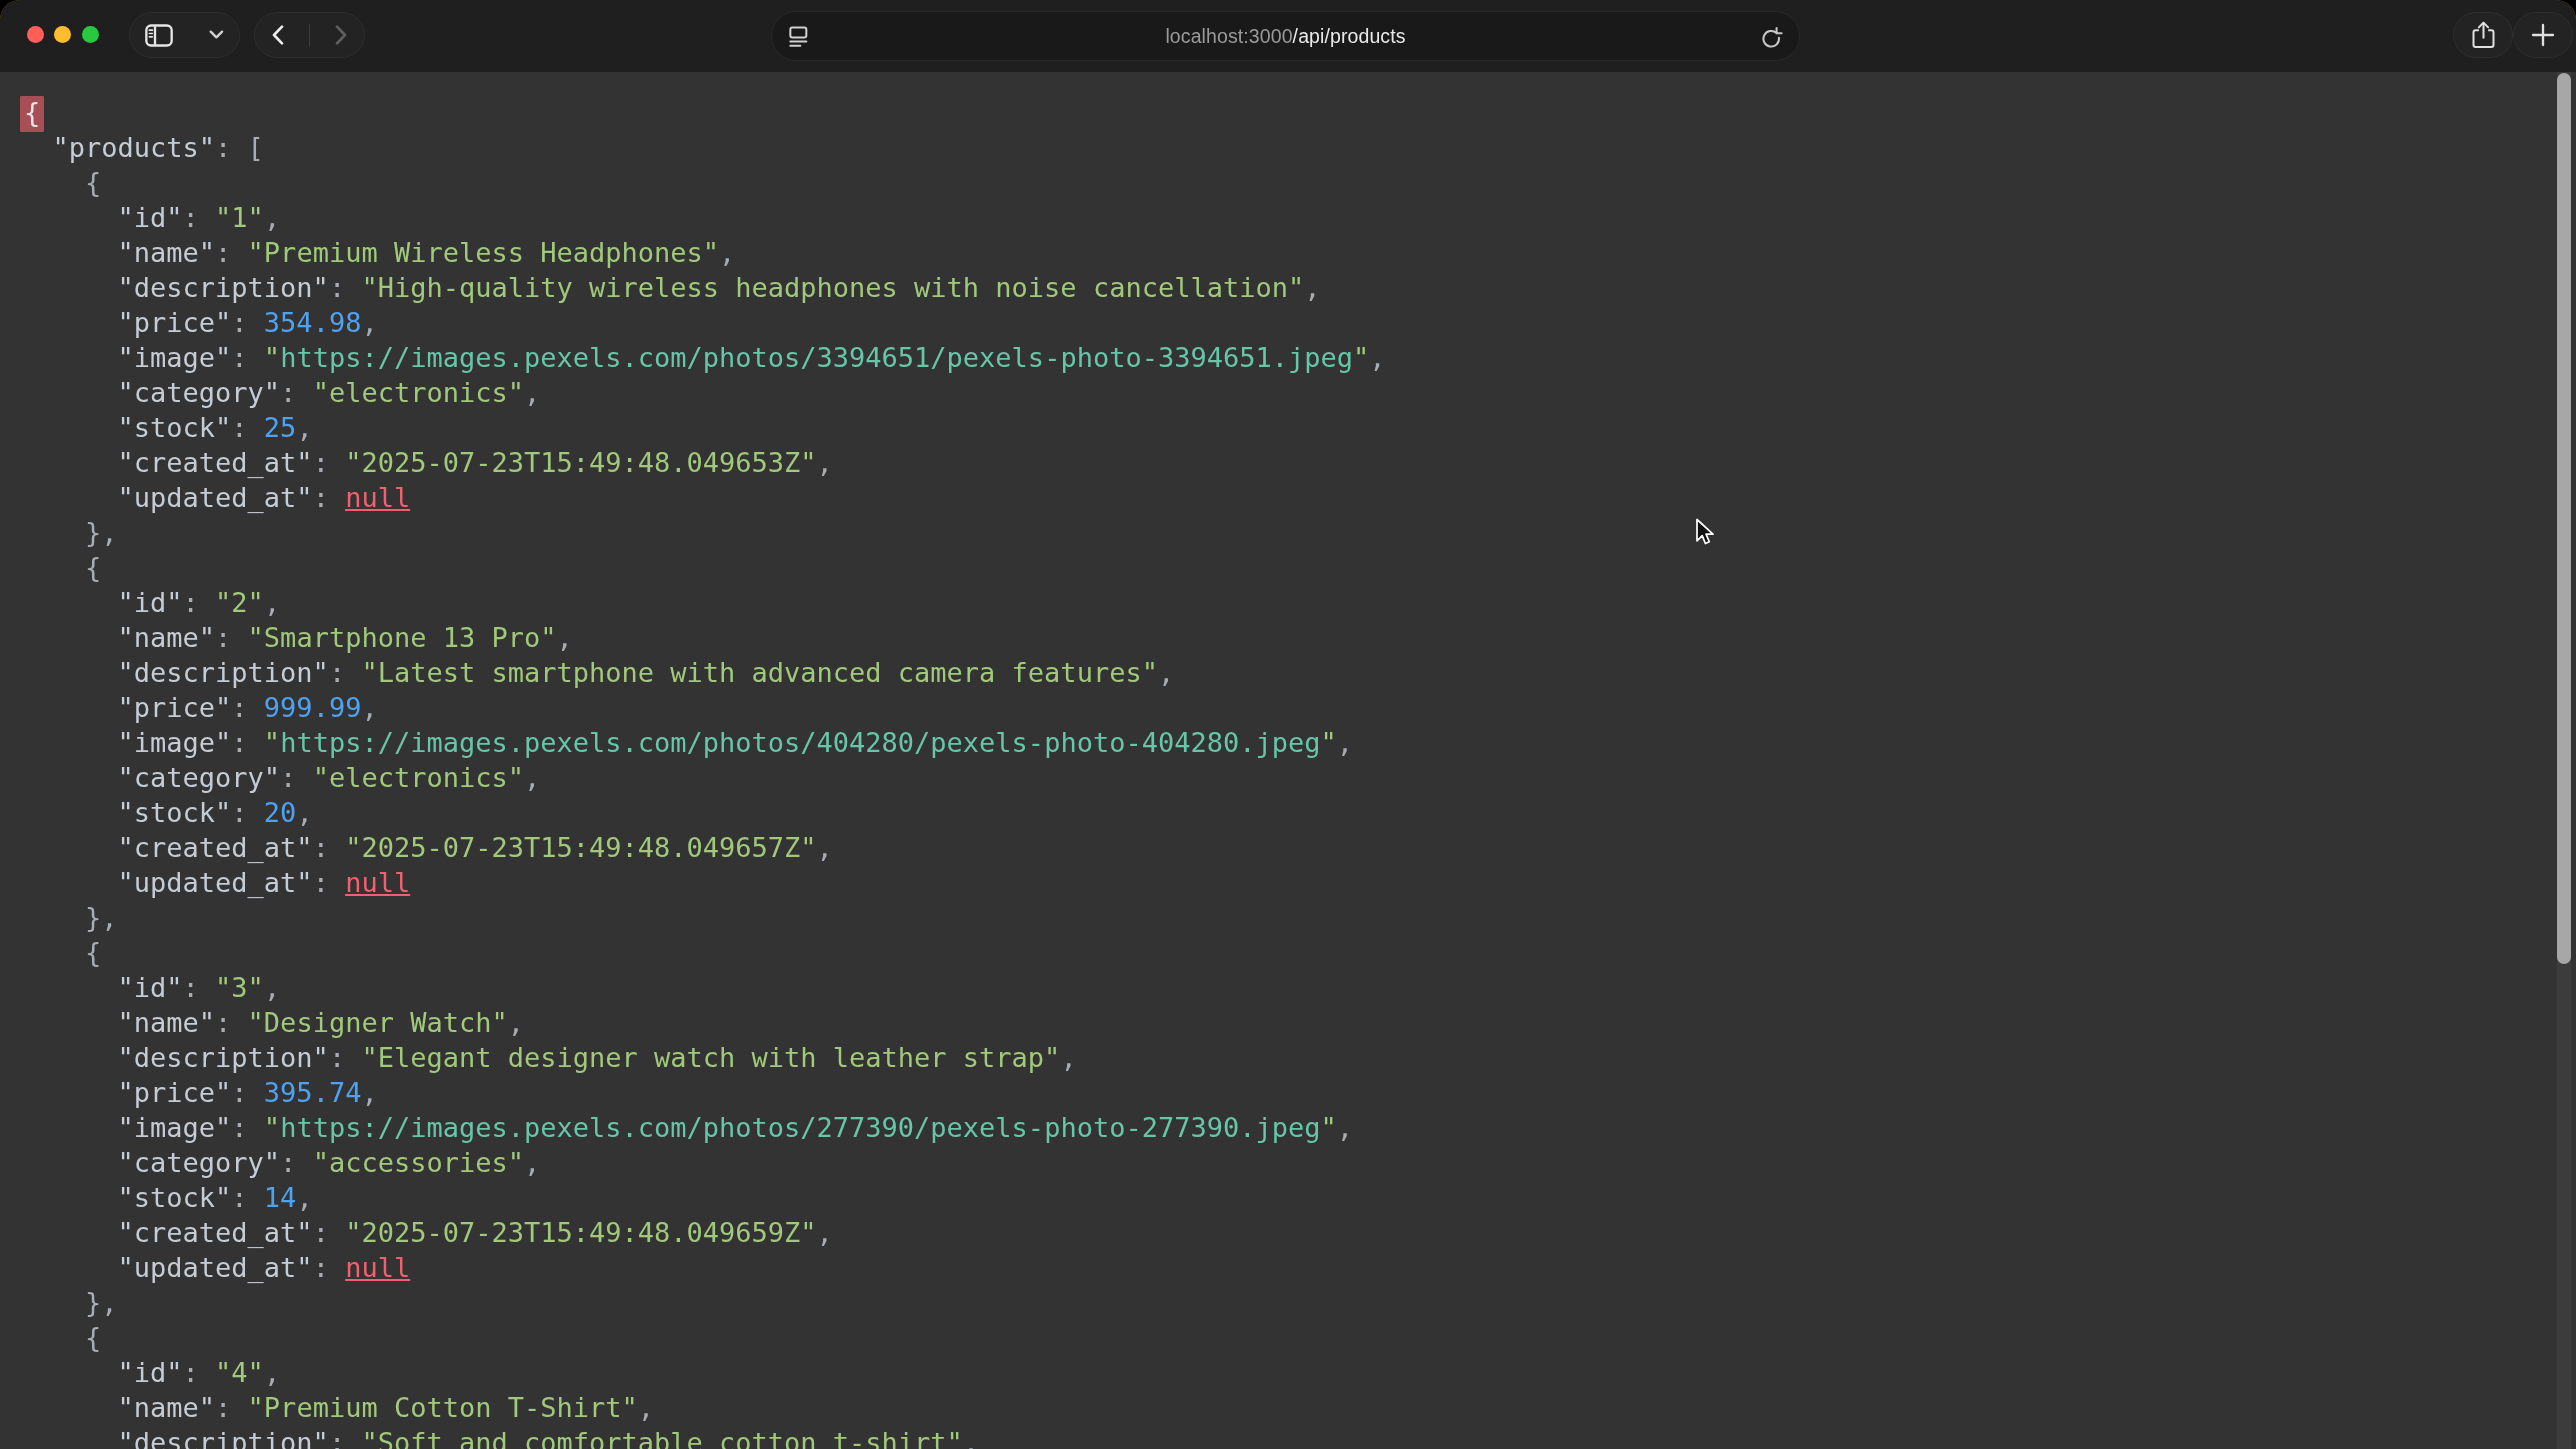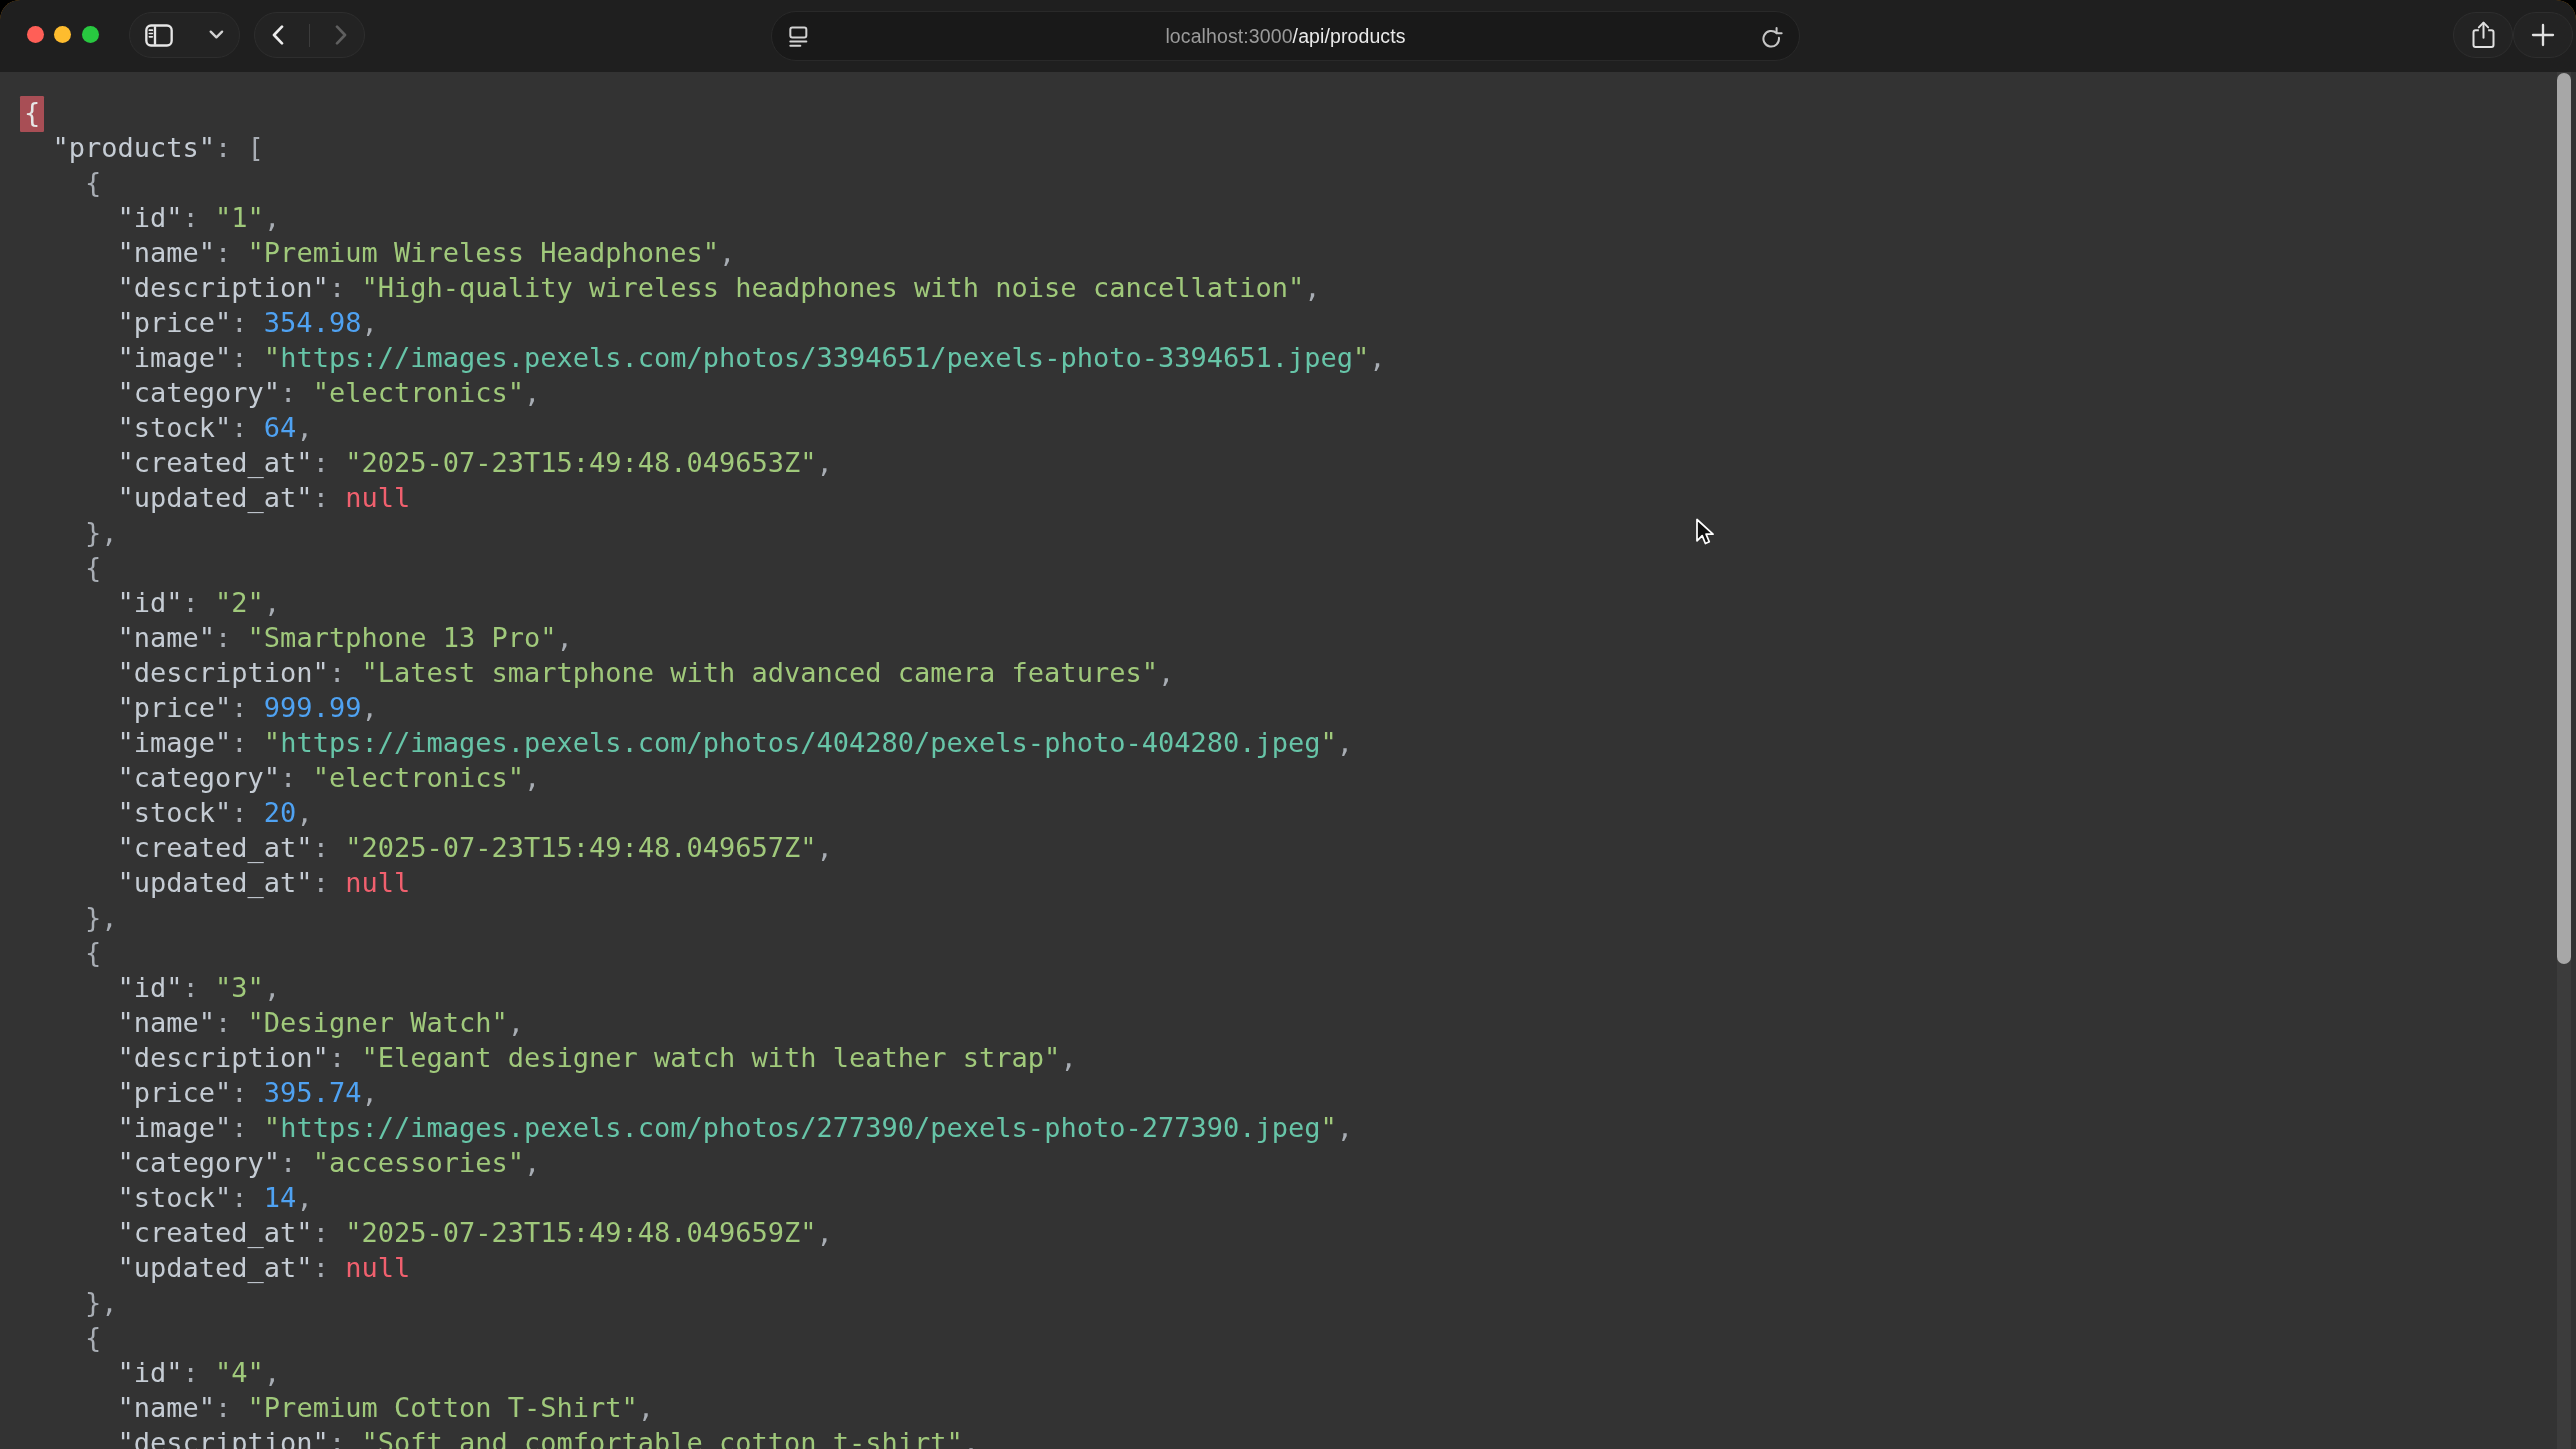--- a/index.html
+++ b/index.html
@@ -57,21 +57,21 @@
   pre.json {
     font-family: "DejaVu Sans Mono", monospace;
     font-size: 27px; line-height: 35px;
     padding: 23px 0 0 20px;
     white-space: pre;
   }
   .k { color: #c5ccd4; }
   .p { color: #a8adb4; }
   .s { color: #a0c97b; }
   .n { color: #4fa2f2; }
-  .z { color: #f0606e; }
+  .z { color: #f0606e; text-decoration: underline; }
   .u { color: #67c5a8; text-underline-offset: 4.7px; text-decoration-thickness: 1.3px; cursor: pointer; }
   .hl { background: #a84e55; color: #e6e6e6; padding: 1.3px 4px 4px 4px; border-radius: 1.3px; }
 
   
   .scroll-track {
     position: absolute; top: 72px; bottom: 0; right: 4.7px; width: 14.8px;
     background: #3c3c3c;
   }
   .scroll-thumb {
     position: absolute; top: 1.3px; left: 0; width: 14.8px; height: 891px;
@@ -162,21 +162,21 @@
   <div class="content">
     <pre class="json" id="json-view"><span class="hl">{</span>
   <span class="k">"products"</span><span class="p">: [</span>
     <span class="p">{</span>
       <span class="k">"id"</span><span class="p">: </span><span class="s">"1"</span><span class="p">,</span>
       <span class="k">"name"</span><span class="p">: </span><span class="s">"Premium Wireless Headphones"</span><span class="p">,</span>
       <span class="k">"description"</span><span class="p">: </span><span class="s">"High-quality wireless headphones with noise cancellation"</span><span class="p">,</span>
       <span class="k">"price"</span><span class="p">: </span><span class="n">354.98</span><span class="p">,</span>
       <span class="k">"image"</span><span class="p">: </span><span class="s">"</span><span class="u">https://images.pexels.com/photos/3394651/pexels-photo-3394651.jpeg</span><span class="s">"</span><span class="p">,</span>
       <span class="k">"category"</span><span class="p">: </span><span class="s">"electronics"</span><span class="p">,</span>
-      <span class="k">"stock"</span><span class="p">: </span><span class="n">64</span><span class="p">,</span>
+      <span class="k">"stock"</span><span class="p">: </span><span class="n">25</span><span class="p">,</span>
       <span class="k">"created_at"</span><span class="p">: </span><span class="s">"2025-07-23T15:49:48.049653Z"</span><span class="p">,</span>
       <span class="k">"updated_at"</span><span class="p">: </span><span class="z">null</span>
     <span class="p">},</span>
     <span class="p">{</span>
       <span class="k">"id"</span><span class="p">: </span><span class="s">"2"</span><span class="p">,</span>
       <span class="k">"name"</span><span class="p">: </span><span class="s">"Smartphone 13 Pro"</span><span class="p">,</span>
       <span class="k">"description"</span><span class="p">: </span><span class="s">"Latest smartphone with advanced camera features"</span><span class="p">,</span>
       <span class="k">"price"</span><span class="p">: </span><span class="n">999.99</span><span class="p">,</span>
       <span class="k">"image"</span><span class="p">: </span><span class="s">"</span><span class="u">https://images.pexels.com/photos/404280/pexels-photo-404280.jpeg</span><span class="s">"</span><span class="p">,</span>
       <span class="k">"category"</span><span class="p">: </span><span class="s">"electronics"</span><span class="p">,</span>

